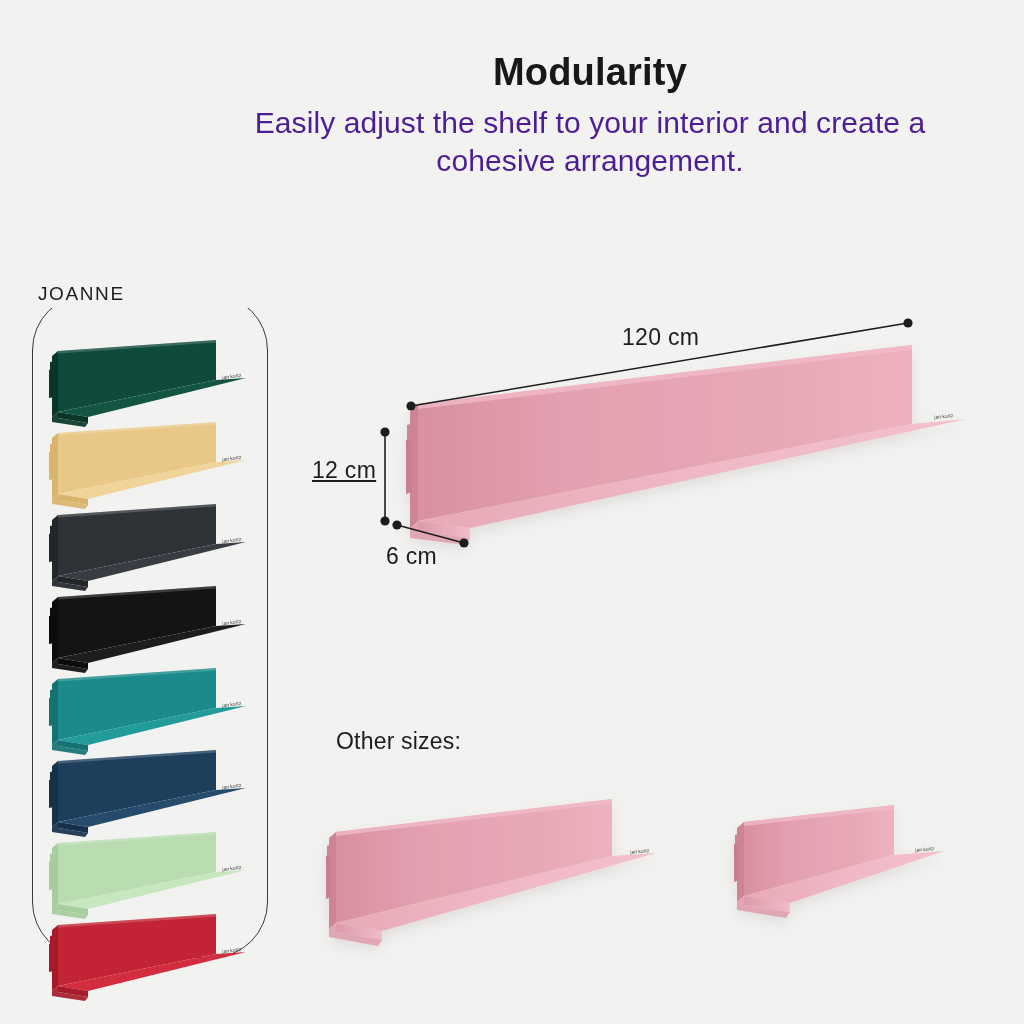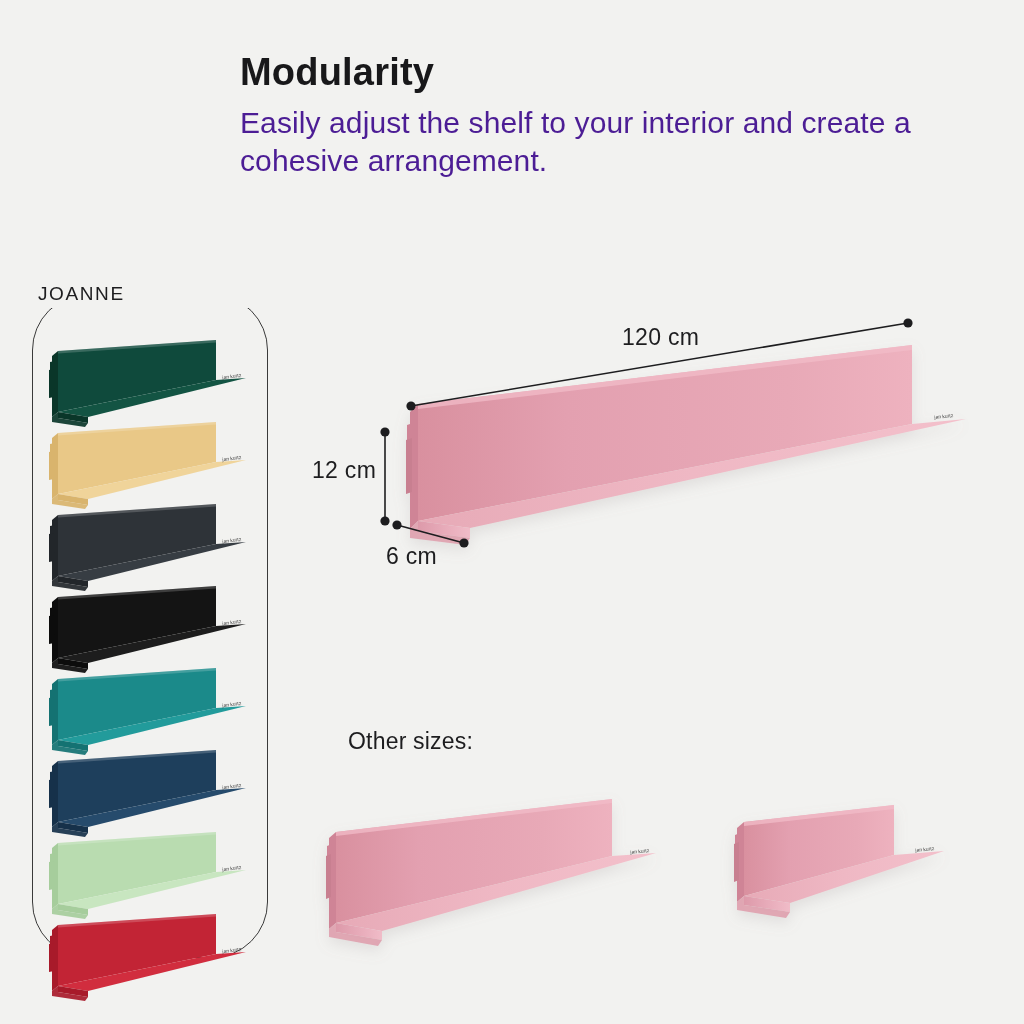--- a/index.html
+++ b/index.html
@@ -11,21 +11,21 @@
     overflow:hidden;
     position:relative;
   }
   #stage{position:absolute;inset:0;width:1024px;height:1024px;}
 
   
   .head-block{
     position:absolute;
     right:84px; top:52px;
     width:700px;
-    text-align:left;
+    text-align:center;
   }
   .title{
     font-size:38px;
     font-weight:600;
     letter-spacing:.2px;
     line-height:1.1;
     margin:0 0 10px 0;
     color:#18181a;
   }
   .subtitle{
@@ -73,26 +73,26 @@
 
   
   .dim-label{
     position:absolute;
     font-size:23px;
     color:#1d1d1f;
     white-space:nowrap;
     letter-spacing:.3px;
   }
   #dim-len{ left:622px; top:324px; }
-  #dim-hei{ left:312px; top:457px; }
+  #dim-hei{ left:312px; top:457px;text-decoration:underline; }
   #dim-dep{ left:386px; top:543px; }
 
   .other-sizes{
     position:absolute;
-    left:348px; top:728px;
+    left:336px; top:728px;
     font-size:23px;
     color:#1d1d1f;
     letter-spacing:.2px;
   }
 
   .svg-layer{position:absolute;left:0;top:0;width:1024px;height:1024px;pointer-events:none;}
   .brandmark{font-size:5px;font-family:"Liberation Sans",sans-serif;fill:#3a3a3a;}
 </style>
 </head>
 <body style="background: rgb(242, 242, 240);">

